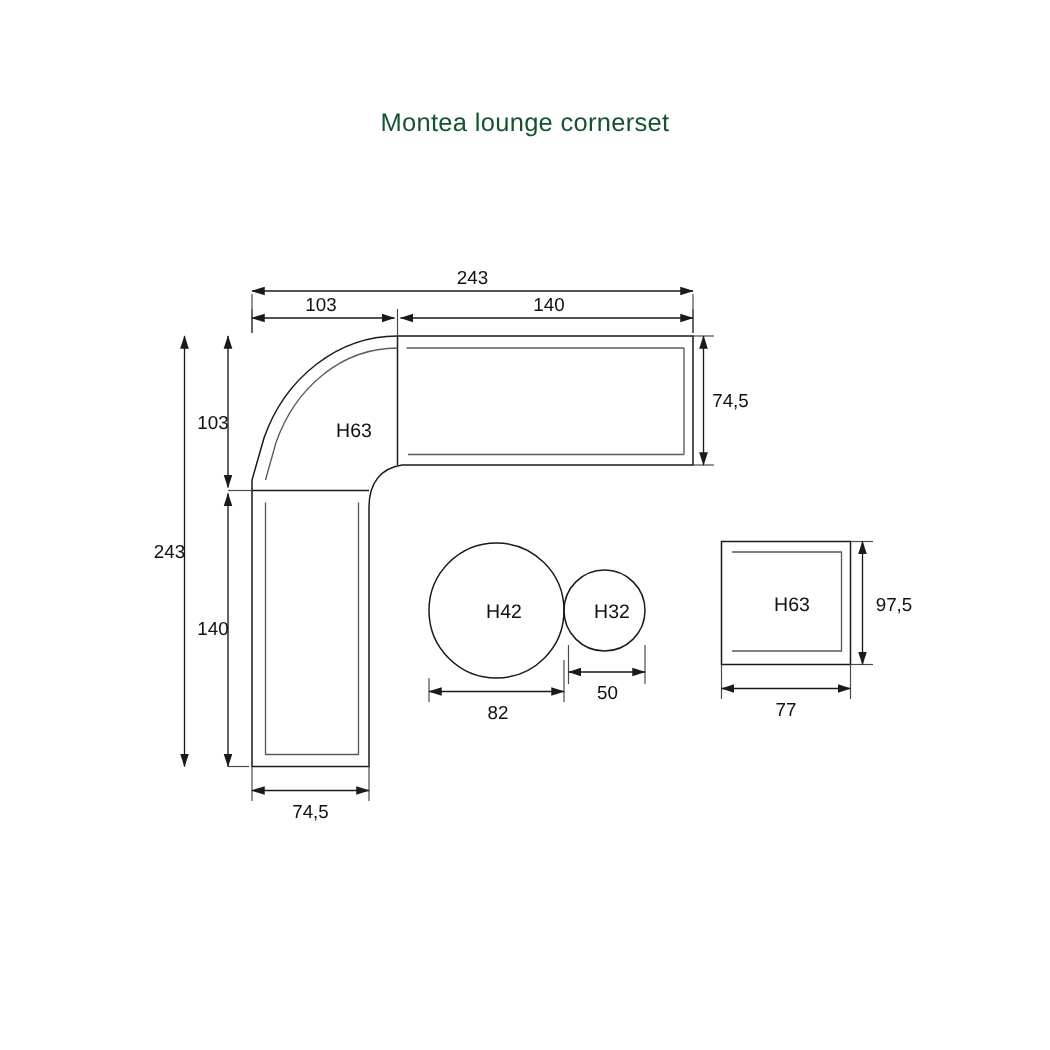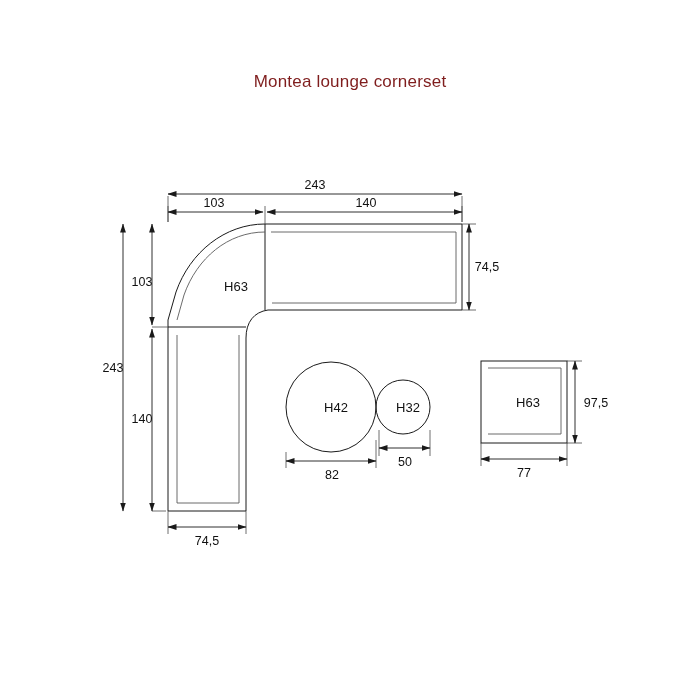--- a/index.html
+++ b/index.html
@@ -16,21 +16,21 @@
     overflow: hidden;
   }
   #title {
     position: absolute;
     left: 0;
     top: 72px;
     width: 700px;
     text-align: center;
     font-family: "Liberation Sans", sans-serif;
     font-size: 17px;
-    color: #7f1d1d;
+    color: #14532d;
     letter-spacing: 0.2px;
   }
   #drawing {
     position: absolute;
     left: 0;
     top: 0;
   }
   .ln {
     stroke: #1a1a1a;
     stroke-width: 1;

